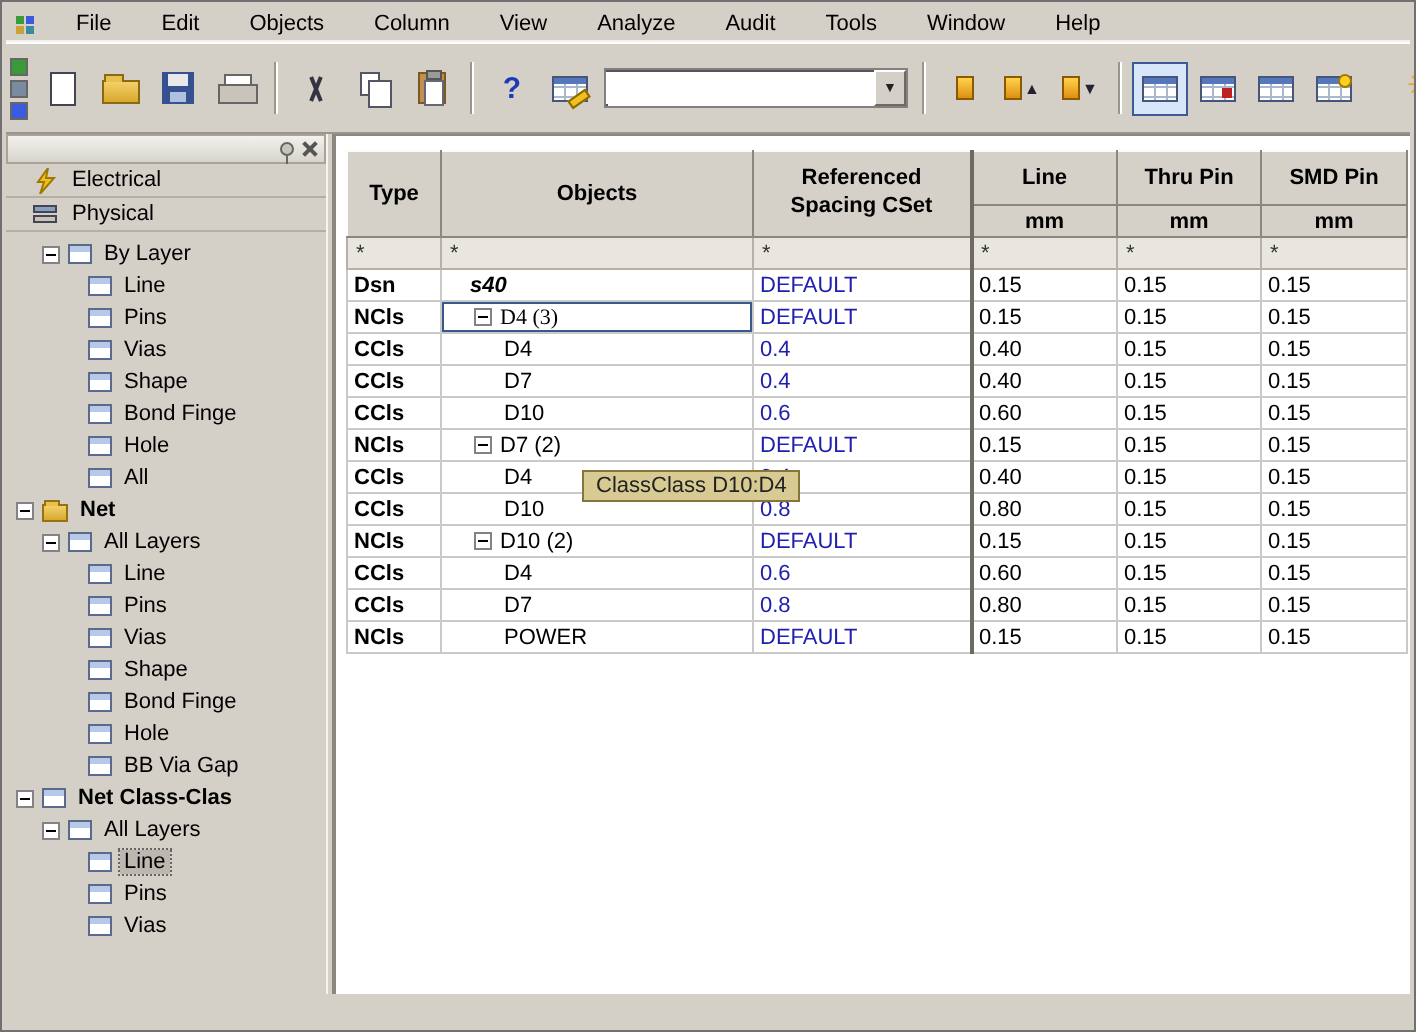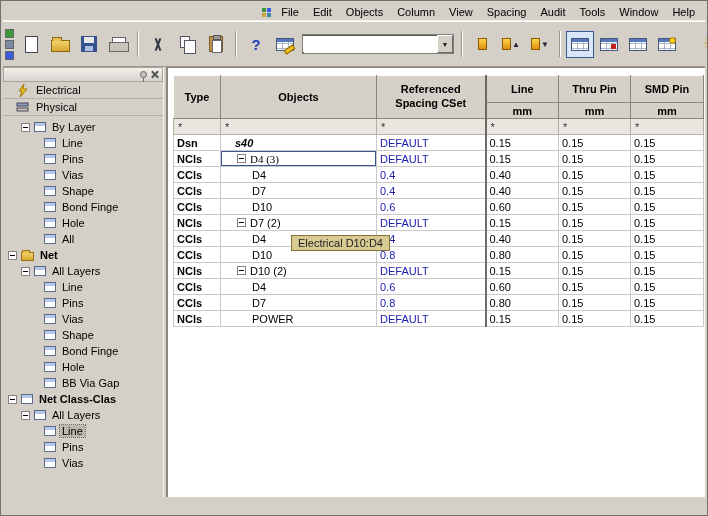--- a/index.html
+++ b/index.html
@@ -5,21 +5,21 @@
   html,body{margin:0;padding:0;background:#fff;}
   *{box-sizing:border-box;}
   .window{width:708px;height:516px;background:#d4d0c8;border:1px solid #707070;padding:2px;overflow:hidden;
           font-family:"Liberation Sans",sans-serif;font-size:11px;color:#000;position:relative;}
   
   .titlebar{height:18px;background:linear-gradient(to right,#101b80,#2a49c0);display:flex;align-items:center;
             padding:0 4px;gap:4px;overflow:hidden;}
   .titlebar .tico{width:12px;height:12px;background:linear-gradient(135deg,#7aa0ff 0 50%,#e8eeff 50%);border:1px solid #fff;flex:0 0 auto;}
   .titlebar .ttext{color:#fff;font-family:"DejaVu Sans Mono",monospace;font-weight:bold;font-size:11px;white-space:nowrap;}
   
-  .menubar{height:18px;display:flex;align-items:center;padding:0 3px;gap:0;border-bottom:1px solid #f2f1ee;justify-content:flex-end;}
+  .menubar{height:18px;display:flex;align-items:center;padding:0 3px;gap:11px;border-bottom:1px solid #f2f1ee;}
   .mgrid{width:4px;height:4px;background:#3a9a3a;box-shadow:5px 0 0 #3a5adf,0 5px 0 #caa23a,5px 5px 0 #3a8aa0;margin:0 8px 4px 2px;}
   .mitem{padding:1px 7px;white-space:nowrap;cursor:default;}
   
   .toolbar{height:46px;display:flex;align-items:center;padding:2px 2px;border-top:1px solid #fff;border-bottom:1px solid #9a968e;gap:1px;}
   .ministrip{display:flex;flex-direction:column;gap:2px;width:14px;align-items:center;margin-right:2px;}
   .mini{width:9px;height:9px;border:1px solid #666;}
   .tbtn{width:28px;height:27px;display:flex;align-items:center;justify-content:center;border:1px solid transparent;flex:0 0 auto;}
   .tbtn.pressed{background:#d8e6fa;border:1px solid #3a5a9a;}
   .tsep{width:2px;height:26px;border-left:1px solid #9a968e;border-right:1px solid #fff;margin:0 4px;flex:0 0 auto;}
   .i-new{width:13px;height:17px;background:#fff;border:1px solid #445;}
@@ -107,21 +107,21 @@
 <div class="window">
 
 
   <div class="menubar">
     <span class="mgrid"></span>
     <span class="mitem">File</span>
     <span class="mitem">Edit</span>
     <span class="mitem">Objects</span>
     <span class="mitem">Column</span>
     <span class="mitem">View</span>
-    <span class="mitem">Spacing</span>
+    <span class="mitem">Analyze</span>
     <span class="mitem">Audit</span>
     <span class="mitem">Tools</span>
     <span class="mitem">Window</span>
     <span class="mitem">Help</span>
   </div>
 
   <div class="toolbar">
     <span class="ministrip">
       <span class="mini" style="background:#3a9a3a"></span>
       <span class="mini" style="background:#7a8aa0"></span>
@@ -495,16 +495,16 @@
                 </div>
               </td>
           <td class="d cref">DEFAULT</td>
           <td class="d csep">0.15</td>
           <td class="d">0.15</td>
           <td class="d">0.15</td>
         </tr>
       </tbody>
         </table>
 
-      <div class="tooltip">Electrical D10:D4</div>
+      <div class="tooltip">ClassClass D10:D4</div>
     </div>
   </div>
 </div>
 
 </body></html>

